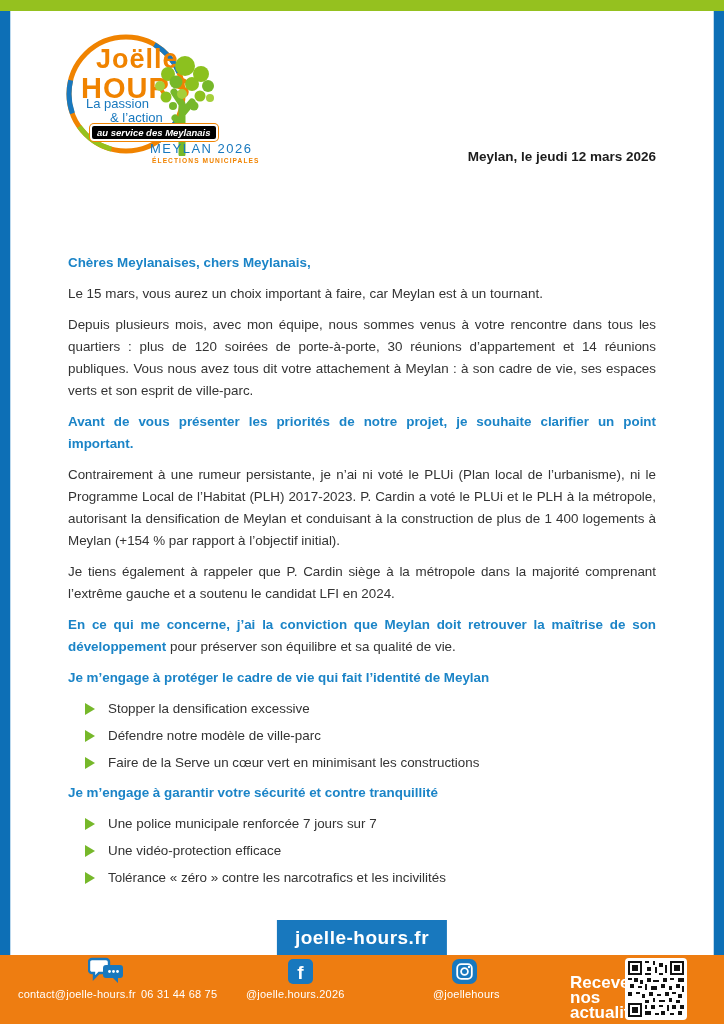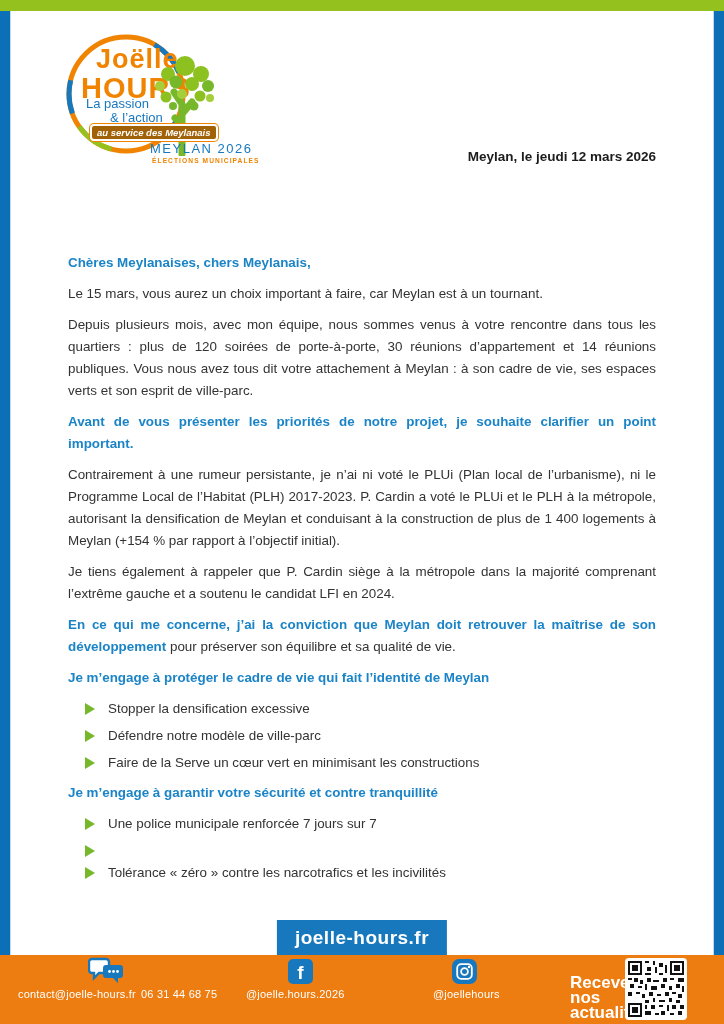--- a/index.html
+++ b/index.html
@@ -13,21 +13,21 @@
   .side-bar.left{left:0;border-right:1px solid #bcd9ee;}
   .side-bar.right{right:0;border-left:1px solid #bcd9ee;}
 
   
   .logo{position:absolute;left:68px;top:34px;width:175px;height:140px;}
   .logo .ring{position:absolute;left:-4px;top:-2px;}
   .logo .firstname{position:absolute;left:28px;top:10px;font-size:27px;font-weight:700;color:#f08300;letter-spacing:1px;}
   .logo .lastname{position:absolute;left:13px;top:38px;font-size:29px;font-weight:800;color:#f08300;letter-spacing:1px;}
   .logo .tagline1{position:absolute;left:18px;top:62px;font-size:13px;font-weight:400;color:#1878be;}
   .logo .tagline2{position:absolute;left:42px;top:76px;font-size:13px;font-weight:400;color:#1878be;}
-  .logo .badge{position:absolute;left:22px;top:90px;background:#a16207;border:2px solid #fff;border-radius:4px;
+  .logo .badge{position:absolute;left:22px;top:90px;background:#000000;border:2px solid #fff;border-radius:4px;
     color:#fff;font-size:9.5px;font-weight:700;font-style:italic;padding:1px 5px;white-space:nowrap;
     box-shadow:0 0 0 1px #f08300;}
   .logo .campaign{position:absolute;left:82px;top:107px;font-size:13px;font-weight:400;color:#1878be;letter-spacing:1.5px;white-space:nowrap;}
   .logo .campaign-sub{position:absolute;left:84px;top:123px;font-size:6.6px;font-weight:700;color:#f08300;letter-spacing:1.1px;white-space:nowrap;}
   .logo .tree{position:absolute;left:84px;top:18px;}
 
   
   .date-line{position:absolute;top:149px;right:68px;font-size:13.5px;font-weight:700;color:#1c1c1c;}
 
   
@@ -125,20 +125,21 @@
   </ul>
 
   <p class="blue-text head">Je m’engage à garantir votre sécurité et contre tranquillité</p>
   <ul class="points">
     <li>
         <span class="tri"></span>
         <span>Une police municipale renforcée 7 jours sur 7</span>
       </li>
     <li>
         <span class="tri"></span>
+        <span>Une vidéo-protection efficace</span>
       </li>
     <li>
         <span class="tri"></span>
         <span>Tolérance « zéro » contre les narcotrafics et les incivilités</span>
       </li>
   </ul>
 </div>
 
 <div class="site-box">joelle-hours.fr</div>
 

